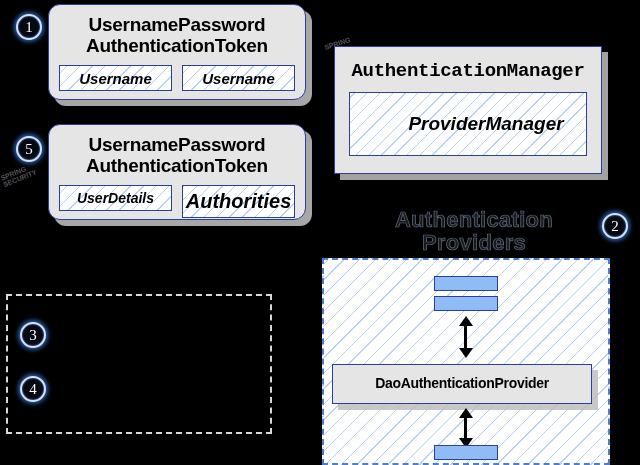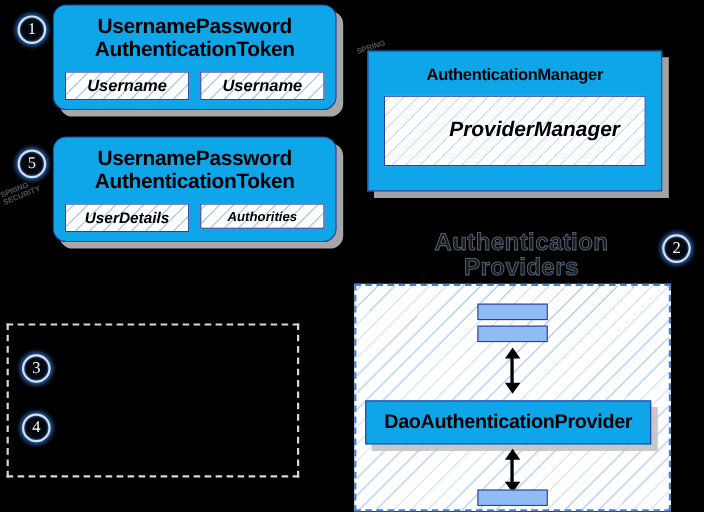--- a/index.html
+++ b/index.html
@@ -23,21 +23,21 @@
     font-weight: 400;
     display: flex; align-items: center; justify-content: center;
     box-shadow: 0 0 4px 2px #2b5fa8, inset 0 0 2px #7fb2f0;
     font-family: "Liberation Serif", serif;
     line-height: 1;
   }
 
   
   .node {
     position: absolute;
-    background: #0ea5e9;
+    background: #e5e5e5;
     border: 1.5px solid #2a3f9e;
     color: #000000;
     font-weight: bold;
     display: flex;
     flex-direction: column;
     align-items: center;
     box-shadow: 6px 6px 0 0 rgba(190,190,190,0.85);
   }
   .node.rounded { border-radius: 12px; box-shadow: 6px 6px 0 0 rgba(185,185,185,0.9); }
 
@@ -144,47 +144,47 @@
 
   <div class="step" style="left:16px; top:136px;">5</div>
 
   <div class="edge-ghost" style="left:1px; top:168px; transform:rotate(-22deg);">SPRING<br>SECURITY</div>
 
   <div class="node rounded" style="left:48px; top:124px; width:258px; height:96px; padding:8px 10px 10px;">
     <div class="node-title" style="font-size:19px; margin-top:2px;">UsernamePassword
 AuthenticationToken</div>
     <div style="display:flex; gap:10px; margin-top:9px; width:100%;">
       <div class="inner-box hatch" style="flex:1; height:26px; font-size:14px;">UserDetails</div>
-      <div class="inner-box hatch" style="flex:1; height:23px; font-size:12px;">Authorities</div>
+      <div class="inner-box hatch" style="flex:1; height:33px; font-size:20px;">Authorities</div>
     </div>
   </div>
 
   <div class="edge-ghost" style="left:324px; top:40px; transform:rotate(-18deg);">SPRING</div>
 
   <div class="node" style="left:334px; top:46px; width:268px; height:128px; padding:10px 14px 14px;">
-    <div class="node-title" style="font-size:15px; margin-top:4px;">AuthenticationManager</div>
+    <div class="node-title" style="font-size:19px; margin-top:4px;font-family:Liberation Mono, monospace;">AuthenticationManager</div>
     <div class="inner-box hatch" style="width:100%; height:64px; margin-top:10px; font-size:19px;padding-left:36px;">ProviderManager</div>
   </div>
 
   <div class="faded-label" style="left:384px; top:208px; width:180px; font-size:22px;">Authentication
 Providers</div>
 
   <div class="step" style="left:602px; top:213px;">2</div>
 
   <div class="dashed-blue" style="left:322px; top:258px; width:288px; height:207px;">
 
     <div class="bar" style="left:110px; top:16px;  width:64px; height:15px;"></div>
     <div class="bar" style="left:110px; top:36px;  width:64px; height:15px;"></div>
 
     <div class="arrow-head up" style="left:135px; top:56px;"></div>
     <div class="arrow-line" style="left:140px; top:64px; height:26px;"></div>
     <div class="arrow-head down" style="left:135px; top:88px;"></div>
 
     <div class="node" style="left:8px; top:104px; width:260px; height:40px; justify-content:center;">
-      <div class="node-title" style="font-size:18px;">DaoAuthenticationProvider</div>
+      <div class="node-title" style="font-size:14px;">DaoAuthenticationProvider</div>
     </div>
 
     <div class="arrow-head up" style="left:135px; top:148px;"></div>
     <div class="arrow-line" style="left:140px; top:156px; height:24px;"></div>
     <div class="arrow-head down" style="left:135px; top:178px;"></div>
 
     <div class="bar" style="left:110px; top:185px; width:64px; height:15px;"></div>
 
   </div>
 

